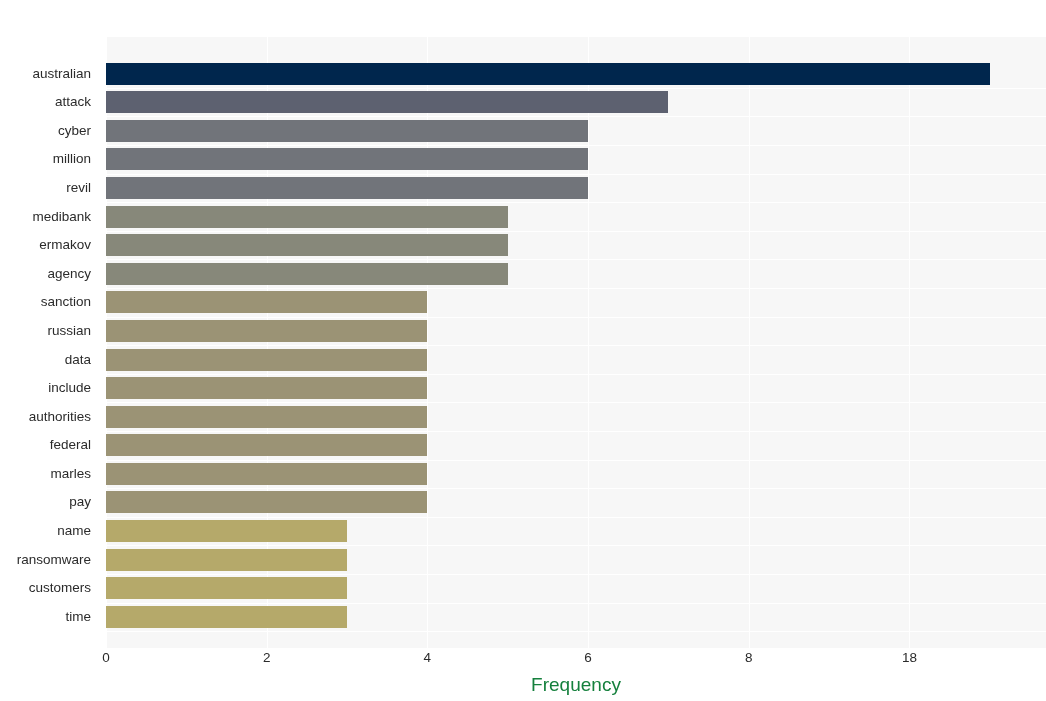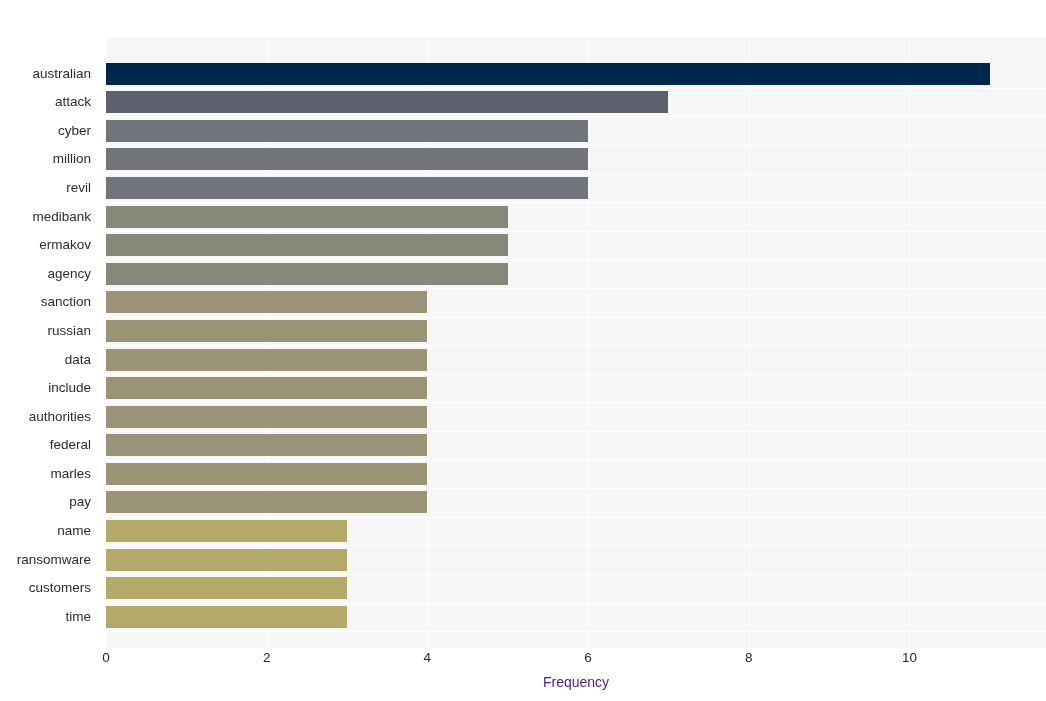--- a/index.html
+++ b/index.html
@@ -105,22 +105,22 @@
     text-align: center;
     font-size: 13.5px;
     color: #2b2b2b;
   }
   #x-axis-title {
     position: absolute;
     left: 106px;
     top: 674px;
     width: 940px;
     text-align: center;
-    font-size: 14px;
-    color: #4c1d95;
+    font-size: 19px;
+    color: #15803d;
   }
 </style>
 </head>
 <body>
 
 <div id="figure">
 
 
   <div id="plot-area">
     <div id="gridlines">
@@ -197,18 +197,18 @@
       <div class="y-tick-label" style="top: 540.244px;">customers</div>
       <div class="y-tick-label" style="top: 568.835px;">time</div>
     </div>
 
   <div id="x-axis-labels">
       <div class="x-tick-label" style="left: 0px;">0</div>
       <div class="x-tick-label" style="left: 160.684px;">2</div>
       <div class="x-tick-label" style="left: 321.368px;">4</div>
       <div class="x-tick-label" style="left: 482.051px;">6</div>
       <div class="x-tick-label" style="left: 642.735px;">8</div>
-      <div class="x-tick-label" style="left: 803.419px;">10</div>
+      <div class="x-tick-label" style="left: 803.419px;">18</div>
     </div>
 
   <div id="x-axis-title">Frequency</div>
 
 </div>
 
 </body></html>

